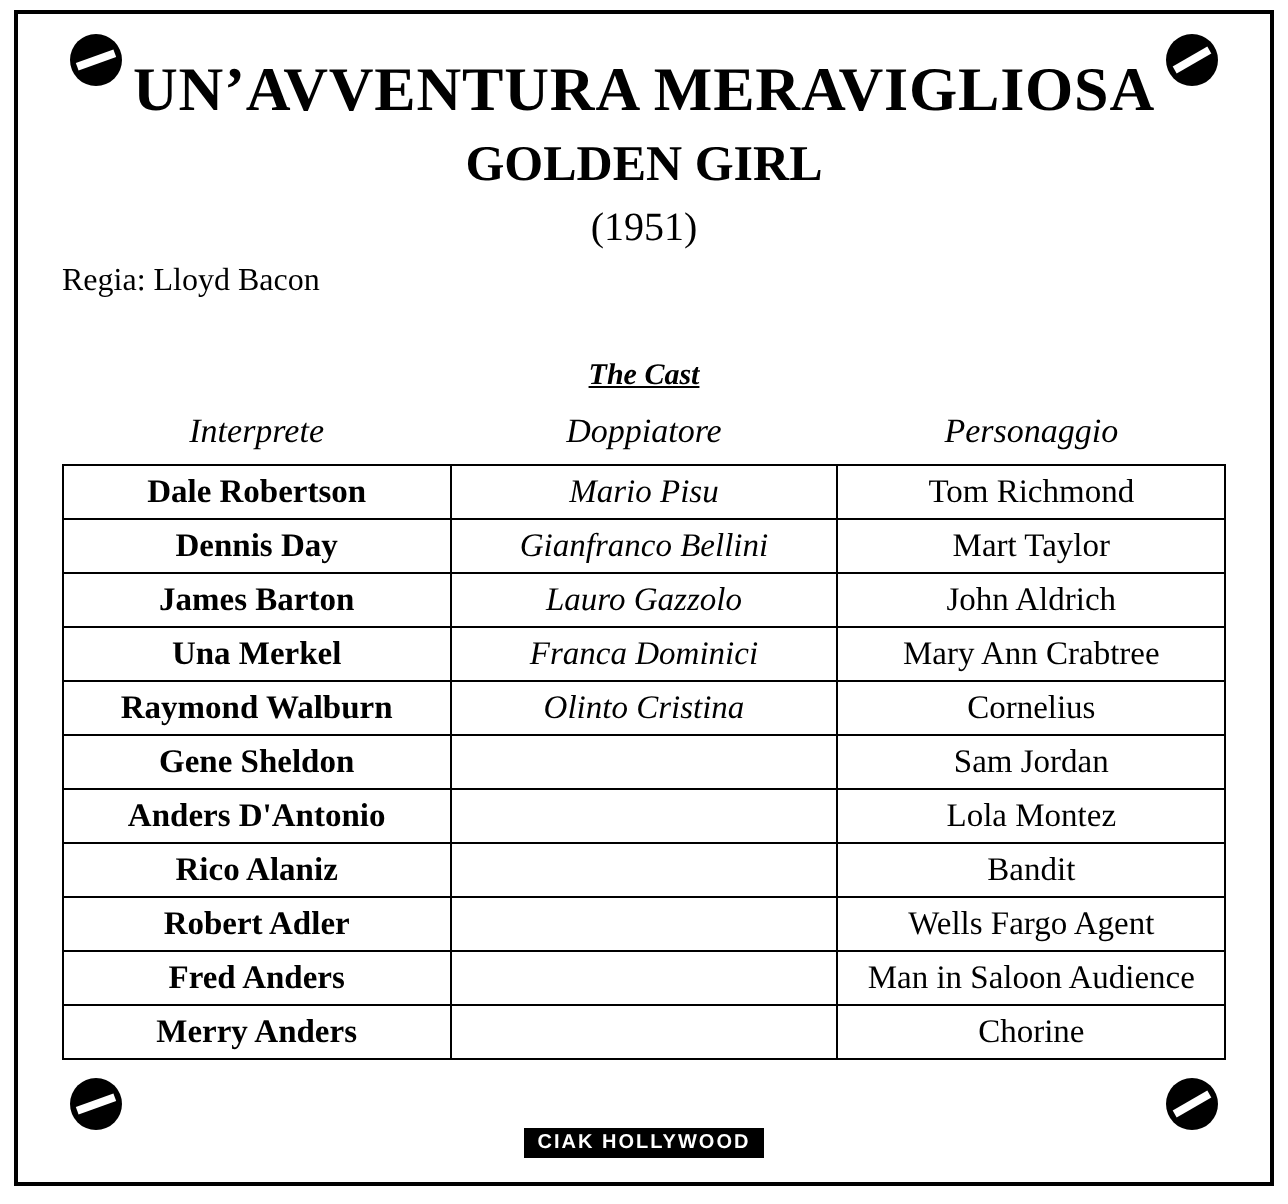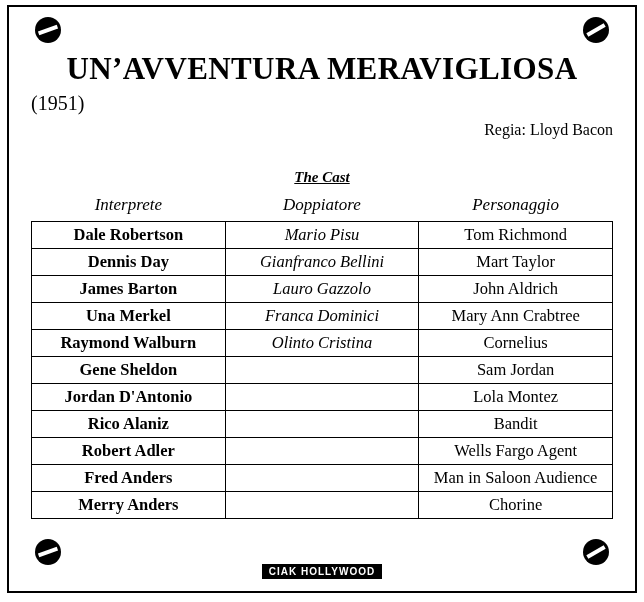--- a/index.html
+++ b/index.html
@@ -43,43 +43,43 @@
   }
   .punch.tl { left: 26px; top: 10px; }
   .punch.tr { right: 26px; top: 10px; }
   .punch.bl { left: 26px; bottom: 26px; }
   .punch.br { right: 26px; bottom: 26px; }
 
   .punch.tr::after { transform: rotate(-30deg); }
   .punch.br::after { transform: rotate(-30deg); }
 
   .content {
-    padding: 32px 22px 0 22px;
+    padding: 8px 22px 0 22px;
   }
   .title-main {
     text-align: center;
     font-size: 31px;
     font-weight: bold;
     letter-spacing: 0.4px;
     margin: 13px 0 0 0;
     line-height: 1.1;
   }
   .title-orig {
     text-align: center;
     font-size: 25px;
     margin: 7px 0 0 0;
     line-height: 1.1;
   }
   .title-year {
-    text-align: left;
+    text-align: center;
     font-size: 20px;
     margin: 6px 0 0 0;
   }
   .title-director {
-    text-align: right;
+    text-align: left;
     font-size: 16px;
     margin: 6px 0 0 0;
   }
   .cast-heading {
     text-align: center;
     font-size: 15px;
     font-style: italic;
     font-weight: bold;
     text-decoration: underline;
     margin: 30px 0 0 0;
@@ -141,20 +141,21 @@
 <div class="page">
 
   <div class="punch tl"></div>
   <div class="punch tr"></div>
   <div class="punch bl"></div>
   <div class="punch br"></div>
 
   <div class="content">
 
     <h1 class="title-main">UN’AVVENTURA MERAVIGLIOSA</h1>
+    <h2 class="title-orig">GOLDEN GIRL</h2>
     <div class="title-year">(1951)</div>
     <div class="title-director">Regia: Lloyd Bacon</div>
 
     <div class="cast-heading">The Cast</div>
 
     <table class="cast">
       <thead>
         <tr>
           <th>Interprete</th>
           <th>Doppiatore</th>
@@ -186,21 +187,21 @@
           <td class="col-interprete">Raymond Walburn</td>
           <td class="col-doppiatore">Olinto Cristina</td>
           <td class="col-personaggio">Cornelius</td>
         </tr>
         <tr>
           <td class="col-interprete">Gene Sheldon</td>
           <td class="col-doppiatore"></td>
           <td class="col-personaggio">Sam Jordan</td>
         </tr>
         <tr>
-          <td class="col-interprete">Jordan D'Antonio</td>
+          <td class="col-interprete">Anders D'Antonio</td>
           <td class="col-doppiatore"></td>
           <td class="col-personaggio">Lola Montez</td>
         </tr>
         <tr>
           <td class="col-interprete">Rico Alaniz</td>
           <td class="col-doppiatore"></td>
           <td class="col-personaggio">Bandit</td>
         </tr>
         <tr>
           <td class="col-interprete">Robert Adler</td>

